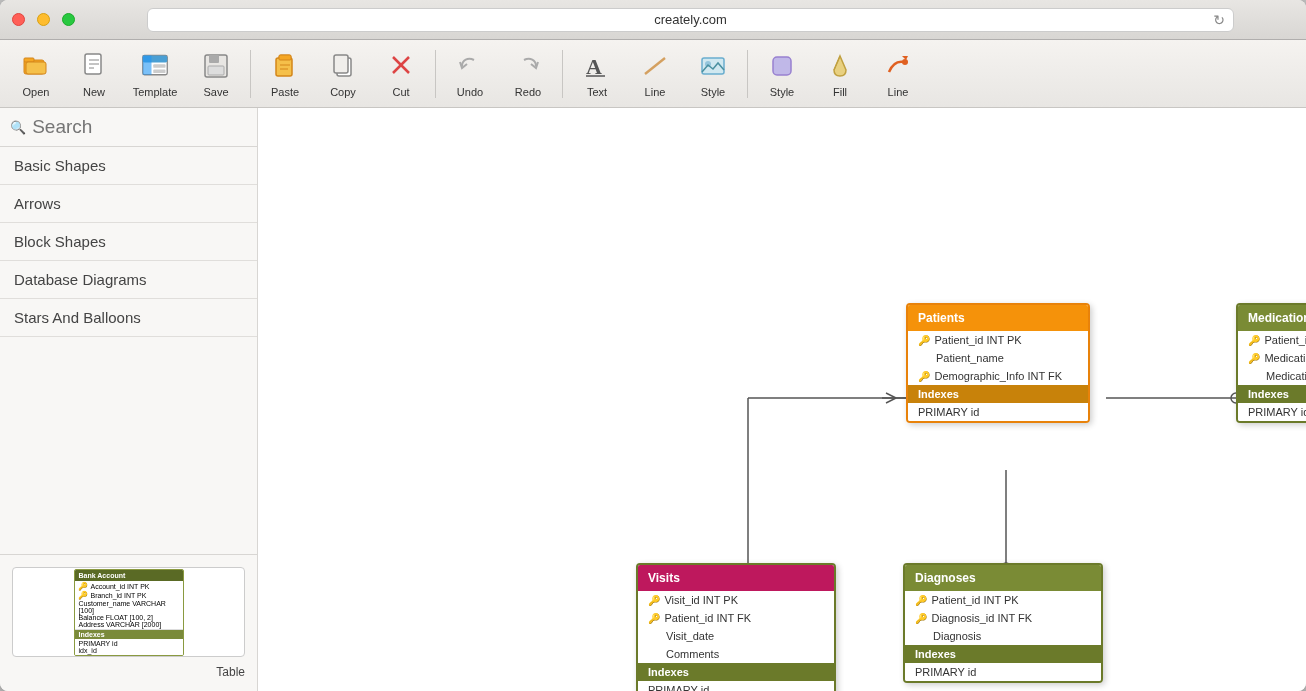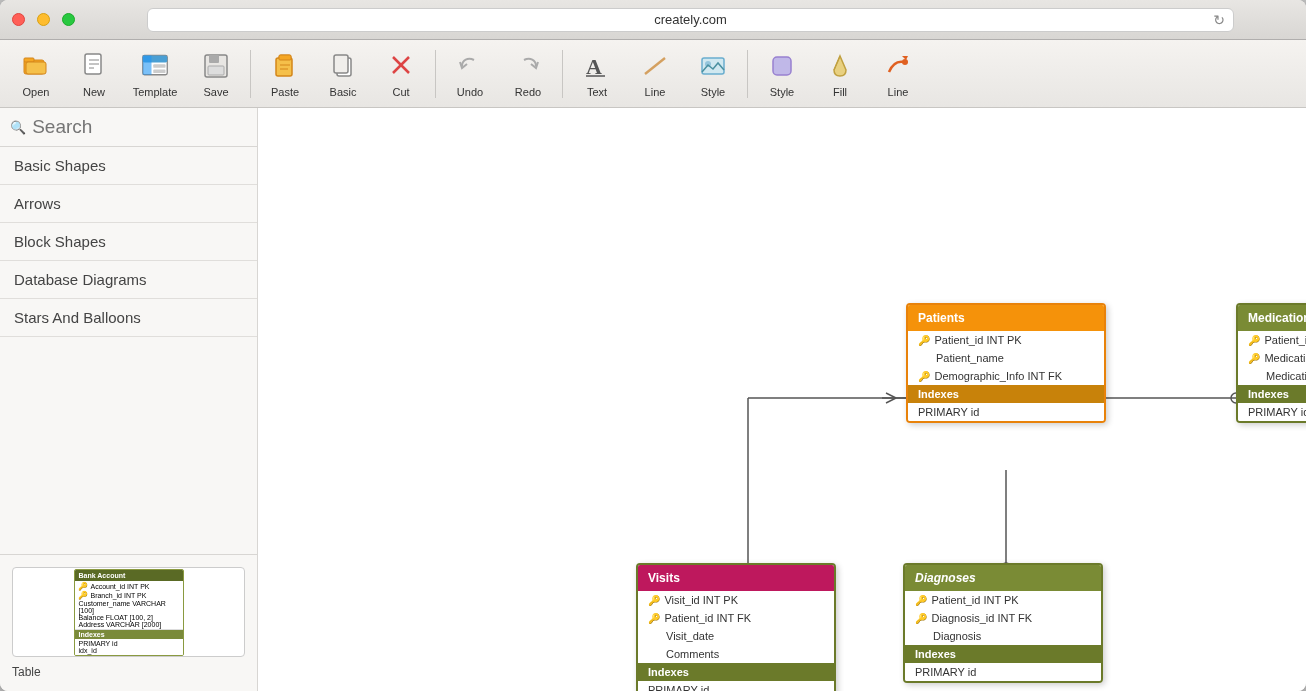--- a/index.html
+++ b/index.html
@@ -29,52 +29,52 @@
     
     .sidebar { width: 258px; background: #f8f7f5; border-right: 1px solid #d8d6d3; display: flex; flex-direction: column; flex-shrink: 0; }
     .search-box { display: flex; align-items: center; padding: 8px 10px; border-bottom: 1px solid #d8d6d3; gap: 6px; }
     .search-icon-wrap { color: #888; font-size: 13px; }
     .search-input { flex: 1; border: none; background: transparent; font-size: 19px; color: #333; outline: none; }
     .sidebar-section { padding: 10px 14px; border-bottom: 1px solid #e0dedb; font-size: 15px; color: #444; cursor: pointer; }
 
     
     .shape-preview { padding: 12px; border-top: 1px solid #d8d6d3; margin-top: auto; }
     .shape-thumb { background: white; border: 1px solid #ccc; border-radius: 4px; padding: 6px; margin-bottom: 8px; display: flex; align-items: center; justify-content: center; height: 90px; overflow: hidden; }
-    .shape-label { text-align: left; font-size: 12px; color: #444; }
+    .shape-label { text-align: right; font-size: 12px; color: #444; }
 
     
     .canvas-area { flex: 1; background: white; position: relative; overflow: hidden; }
 
     
     .db-table { position: absolute; border-radius: 4px; overflow: hidden; font-size: 11px; box-shadow: 2px 2px 6px rgba(0,0,0,0.2); }
     .db-table-header { padding: 6px 10px; font-weight: bold; font-size: 12px; color: white; }
     .db-table-body { background: white; }
     .db-table-row { display: flex; align-items: center; padding: 3px 10px; gap: 4px; color: #333; white-space: nowrap; }
     .db-table-row .key-icon { font-size: 10px; color: #c8a000; }
     .db-table-section-header { background: #8b9a3d; color: white; padding: 3px 10px; font-weight: bold; font-size: 11px; }
     .db-table-index-row { padding: 3px 10px; color: #333; font-size: 11px; }
 
     
-    .table-patients { left: 648px; top: 195px; width: 200px; border: 2px solid #e8820a; }
+    .table-patients { left: 648px; top: 195px; width: 184px; border: 2px solid #e8820a; }
     .table-patients .db-table-header { background: #f5920a; }
     .table-patients .db-table-section-header { background: #c8820a; }
 
     
     .table-medication { left: 978px; top: 195px; width: 200px; border: 2px solid #6b7a2a; }
     .table-medication .db-table-header { background: #7a8b35; }
     .table-medication .db-table-section-header { background: #6b7a2a; }
 
     
     .table-visits { left: 378px; top: 455px; width: 200px; border: 2px solid #6b7a2a; }
     .table-visits .db-table-header { background: #be185d; }
     .table-visits .db-table-section-header { background: #6b7a2a; }
 
     
     .table-diagnoses { left: 645px; top: 455px; width: 200px; border: 2px solid #6b7a2a; }
-    .table-diagnoses .db-table-header { background: #7a8b35; font-style: italic; }
+    .table-diagnoses .db-table-header { background: #7a8b35; }
     .table-diagnoses .db-table-section-header { background: #6b7a2a; }
 
     
     .connector-svg { position: absolute; top: 0; left: 0; width: 100%; height: 100%; pointer-events: none; }
   </style>
 </head>
 <body>
 
 <div class="window">
 
@@ -152,21 +152,21 @@
       <span>Paste</span>
     </button>
 
     <button class="tool-btn">
       <div class="tool-icon">
         <svg viewBox="0 0 28 28" fill="none">
           <rect x="8" y="6" width="14" height="18" rx="2" fill="white" stroke="#888" stroke-width="1.5"></rect>
           <rect x="5" y="3" width="14" height="18" rx="2" fill="#f0eeeb" stroke="#888" stroke-width="1.5"></rect>
         </svg>
       </div>
-      <span>Basic</span>
+      <span>Copy</span>
     </button>
 
     <button class="tool-btn">
       <div class="tool-icon">
         <svg viewBox="0 0 28 28" fill="none">
           <line x1="6" y1="5" x2="22" y2="21" stroke="#d44" stroke-width="2.5"></line>
           <line x1="22" y1="5" x2="6" y2="21" stroke="#d44" stroke-width="2.5"></line>
         </svg>
       </div>
       <span>Cut</span>

